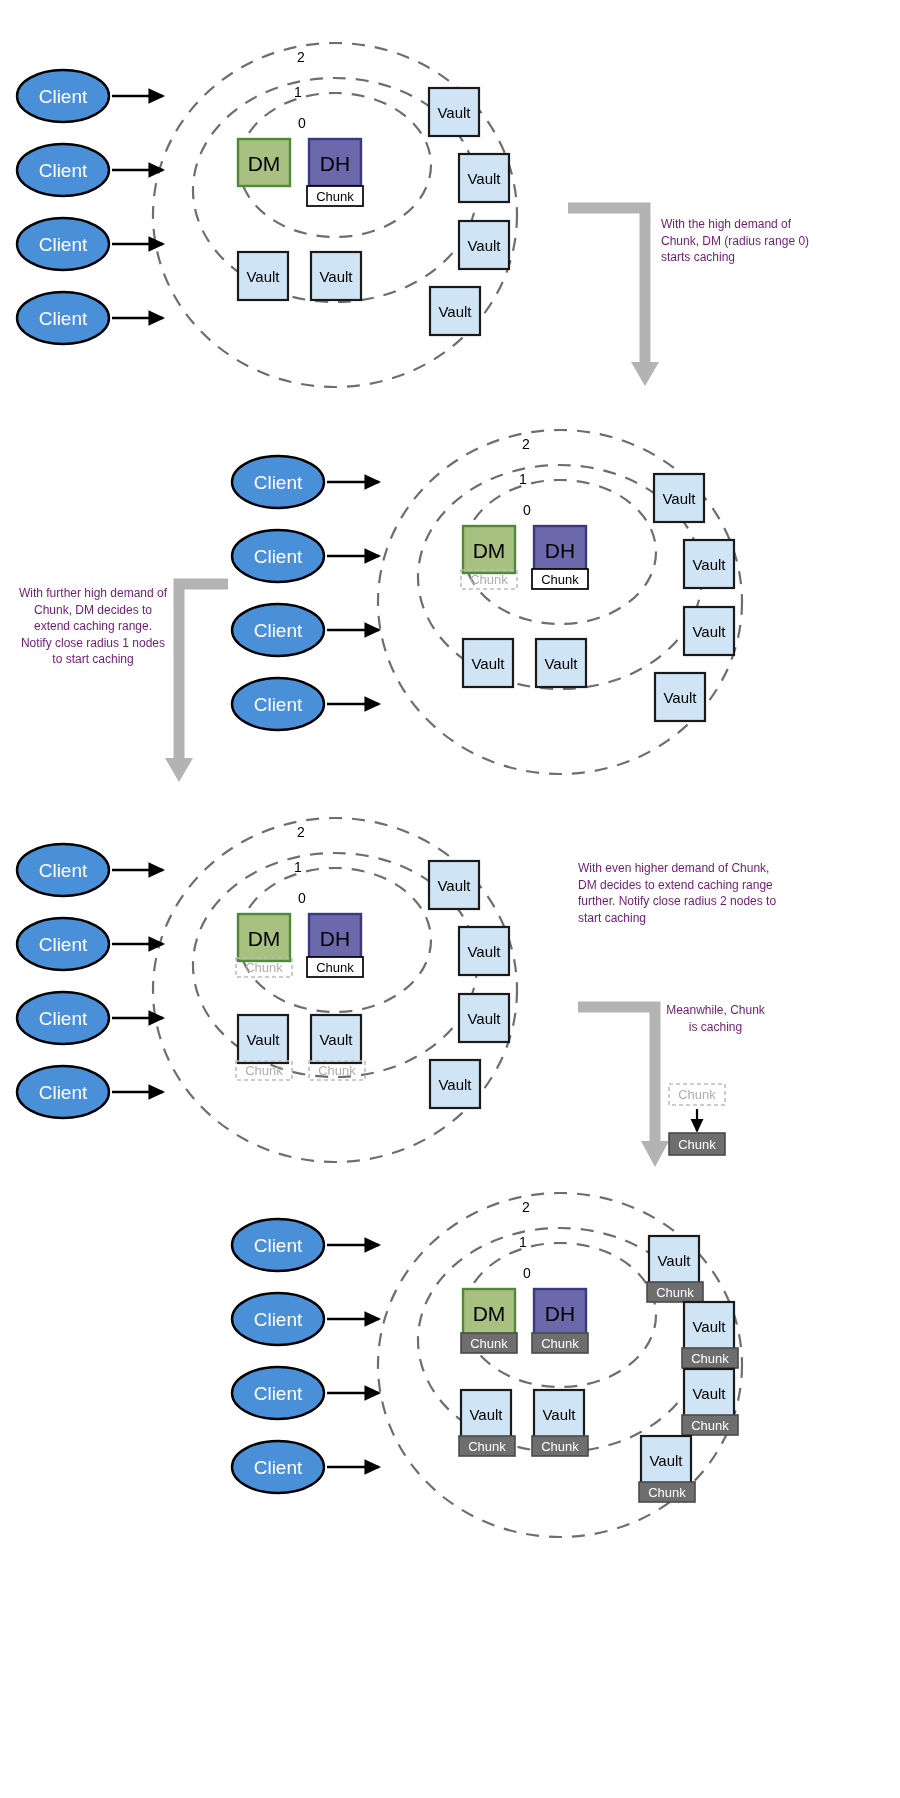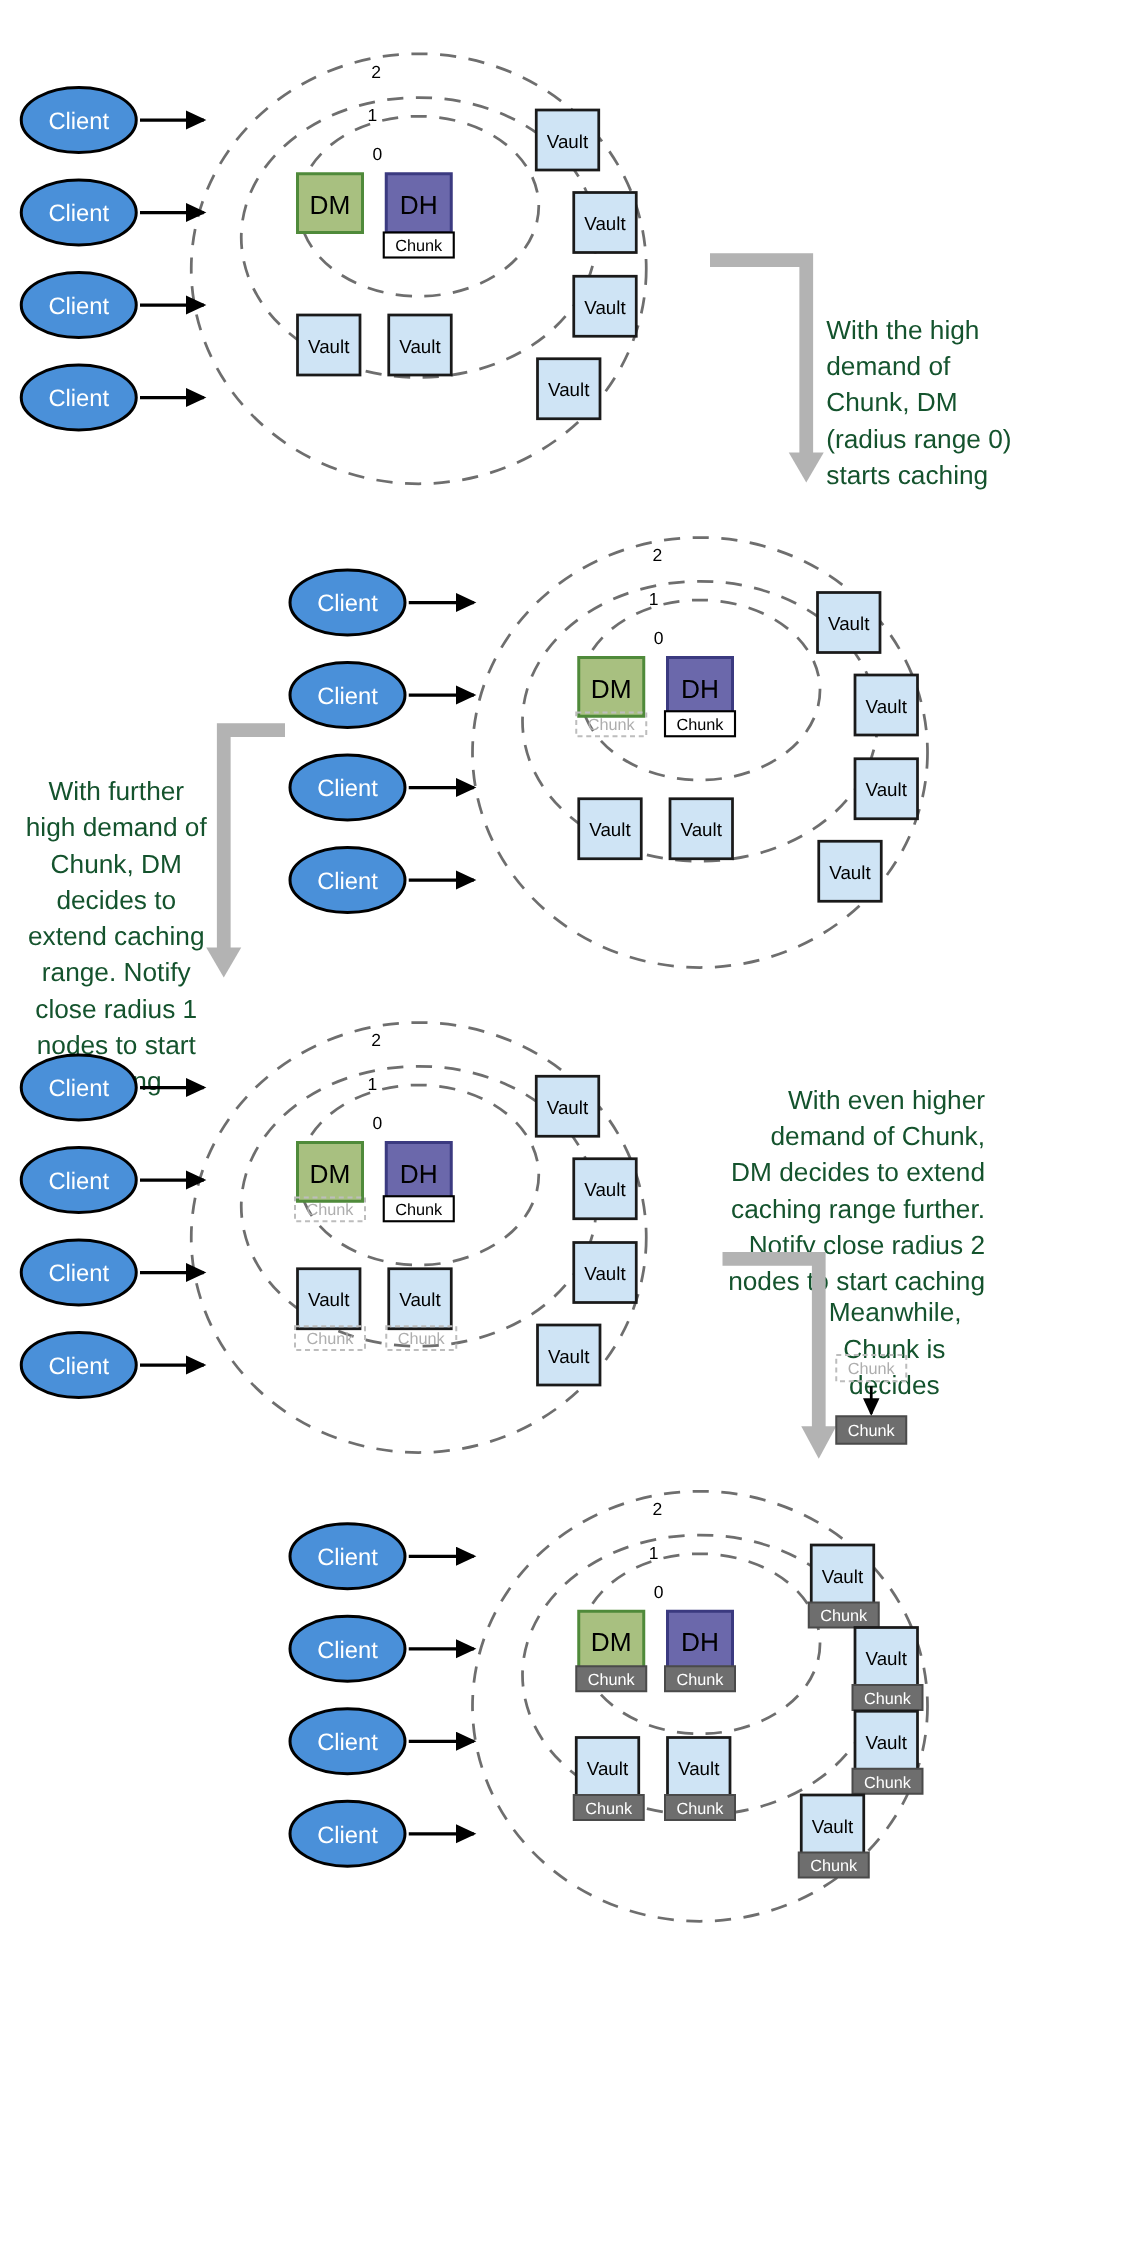--- a/index.html
+++ b/index.html
@@ -6,34 +6,34 @@
   body{width:900px;height:1798px;position:relative;font-family:"Liberation Sans",sans-serif;color:#000;}
   .stage{position:absolute;left:0;top:0;width:900px;height:1798px;}
   svg{position:absolute;left:0;top:0;width:900px;height:1798px;overflow:visible;}
   .node-txt{font-family:"Liberation Sans",sans-serif;font-size:21px;fill:#000;}
   .client-txt{font-family:"Liberation Sans",sans-serif;font-size:19px;fill:#ffffff;}
   .vault-txt{font-family:"Liberation Sans",sans-serif;font-size:15px;fill:#000;}
   .ring-num{font-family:"Liberation Sans",sans-serif;font-size:14px;fill:#000;}
   .chunk-txt{font-family:"Liberation Sans",sans-serif;font-size:13px;fill:#000;}
   .chunk-txt-grey{font-family:"Liberation Sans",sans-serif;font-size:13px;fill:#aeaeae;}
   .chunk-txt-white{font-family:"Liberation Sans",sans-serif;font-size:13px;fill:#ffffff;}
-  .note{position:absolute;font-family:"Liberation Sans",sans-serif;font-size:21px;line-height:1.38;color:#14532d;white-space:pre-line;margin-top:35px;}
+  .note{position:absolute;font-family:"Liberation Sans",sans-serif;font-size:12px;line-height:1.38;color:#701a75;white-space:pre-line;}
 </style>
 </head>
 <body>
 
 <div class="stage">
 
 <div class="note" style="left:661px;top:216px;width:170px;text-align:left;">With the high demand of Chunk, DM (radius range 0) starts caching</div>
 
 <div class="note" style="left:18px;top:585px;width:150px;text-align:center;">With further high demand of Chunk, DM decides to extend caching range. Notify close radius 1 nodes to start caching</div>
 
-<div class="note" style="left:578px;top:832px;width:210px;text-align:right;">With even higher demand of Chunk, DM decides to extend caching range further. Notify close radius 2 nodes to start caching</div>
-
-<div class="note" style="left:663px;top:1002px;width:105px;text-align:center;">Meanwhile, Chunk is decides</div>
+<div class="note" style="left:578px;top:860px;width:210px;text-align:left;">With even higher demand of Chunk, DM decides to extend caching range further. Notify close radius 2 nodes to start caching</div>
+
+<div class="note" style="left:663px;top:1002px;width:105px;text-align:center;">Meanwhile, Chunk is caching</div>
 
 <svg viewBox="0 0 900 1798" xmlns="http://www.w3.org/2000/svg">
   <defs>
     <marker id="ah" markerWidth="7" markerHeight="7" refX="5.6" refY="3" orient="auto">
       <path d="M0,0 L6.4,3 L0,6 z" fill="#000"></path>
     </marker>
     <marker id="ahs" markerWidth="7" markerHeight="7" refX="5.6" refY="3" orient="auto">
       <path d="M0,0 L6.4,3 L0,6 z" fill="#000"></path>
     </marker>
   </defs>

